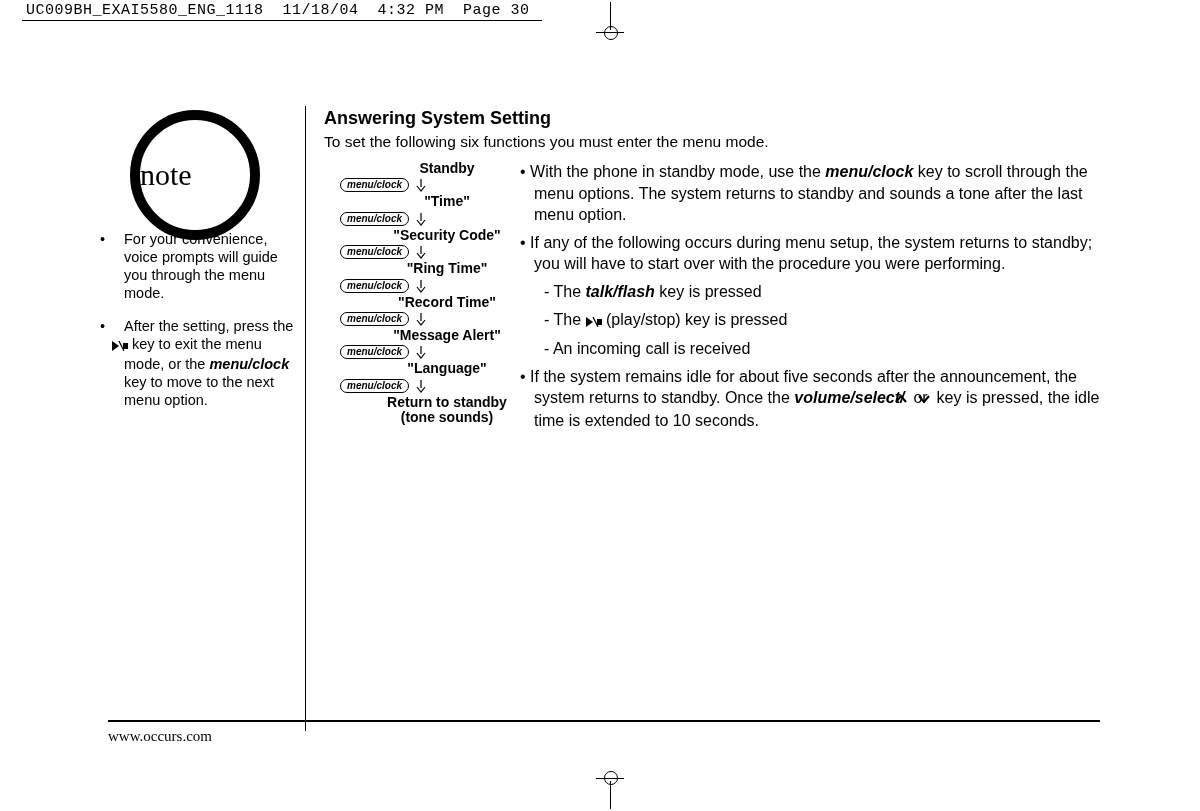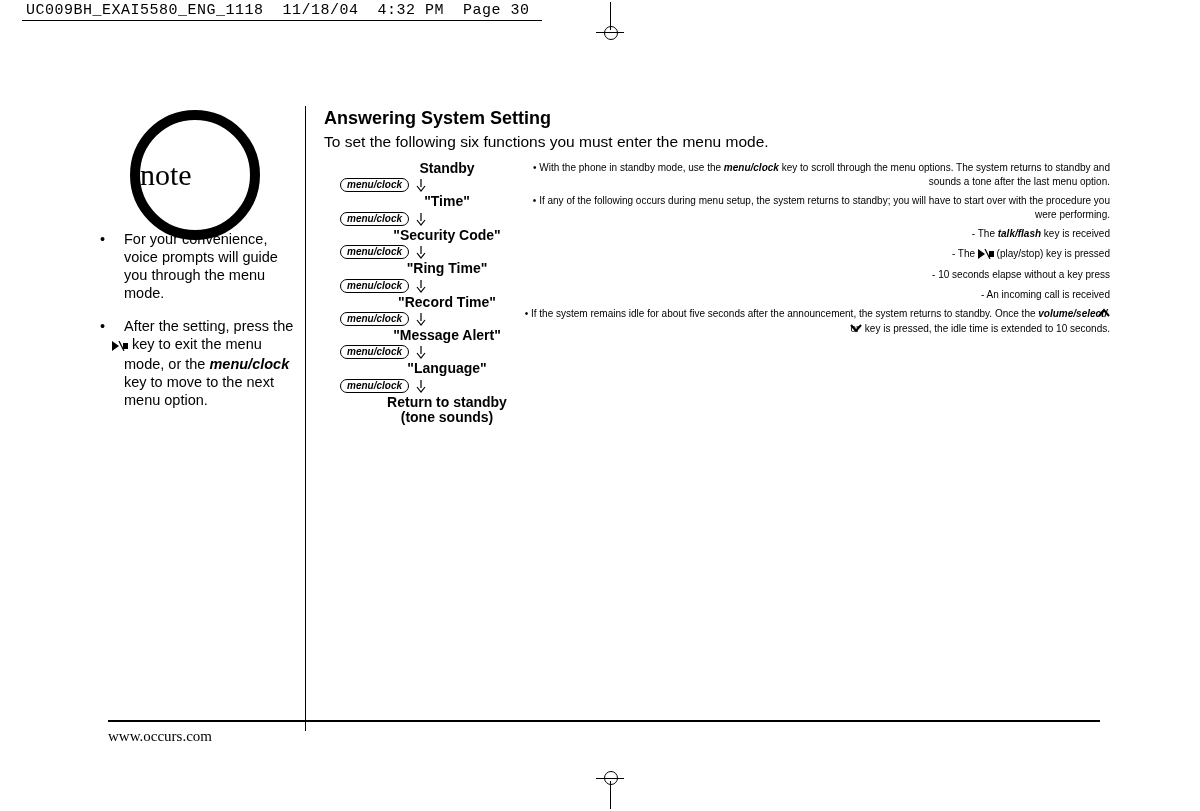--- a/index.html
+++ b/index.html
@@ -185,23 +185,22 @@
     line-height: 1.1;
   }
   .down-arrow {
     margin-left: 6px;
   }
   .down-arrow svg { display:block; }
 
   
   .body-bullets {
     flex: 1;
-    font-size: 10px;
+    font-size: 16px;
     line-height: 1.35;
-    text-align: right;
   }
   .body-bullets p {
     margin: 0 0 6px 14px;
     text-indent: -14px;
   }
   .body-bullets .sub {
     margin-left: 24px;
     text-indent: 0;
   }
   .bold-it {
@@ -352,31 +351,30 @@
                 <path d="M6 1 L6 9 M2 8 L6 13 L10 8" fill="none" stroke="#000" stroke-width="1.2"></path>
               </svg>
             </span>
         </div>
         <div class="menu-label" style="white-space:normal;">Return to standby (tone sounds)</div>
       </div>
 
       <div class="body-bullets">
         <p>•&nbsp;<span>With the phone in standby mode, use the </span><span class="bold-it">menu/clock</span><span> key to scroll through the menu options. The system returns to standby and sounds a tone after the last menu option.</span></p>
         <p>•&nbsp;<span>If any of the following occurs during menu setup, the system returns to standby; you will have to start over with the procedure you were performing.</span></p>
-        <p class="sub"><span>- The </span><span class="bold-it">talk/flash</span><span> key is received</span></p>
+        <p class="sub"><span>- The </span><span class="bold-it">talk/flash</span><span> key is pressed</span></p>
         <p class="sub"><span>- The </span>
           <span class="play-icon">
             <svg width="16" height="10" viewBox="0 0 16 10">
                 <polygon points="0,0 7,5 0,10" fill="#000"></polygon>
                 <path d="M7 0 L12 10" stroke="#000" stroke-width="1.2"></path>
                 <rect x="11" y="2" width="5" height="6" fill="#000"></rect>
               </svg>
           </span>
           <span> (play/stop) key is pressed</span></p>
-        <p class="sub">- 10 seconds elapse without a key press</p>
         <p class="sub">- An incoming call is received</p>
         <p>•&nbsp;<span>If the system remains idle for about five seconds after the announcement, the system returns to standby. Once the </span><span class="bold-it">volume/select/</span>
           <span class="caret"><svg width="12" height="10" viewBox="0 0 12 10">
                 <path d="M1 8 L6 2 L11 8" fill="none" stroke="#000" stroke-width="2"></path>
               </svg></span>
           <span> or </span>
           <span class="caret"><svg width="12" height="10" viewBox="0 0 12 10">
                 <path d="M1 2 L6 8 L11 2" fill="none" stroke="#000" stroke-width="2"></path>
               </svg></span>
           <span> key is pressed, the idle time is extended to 10 seconds.</span>

